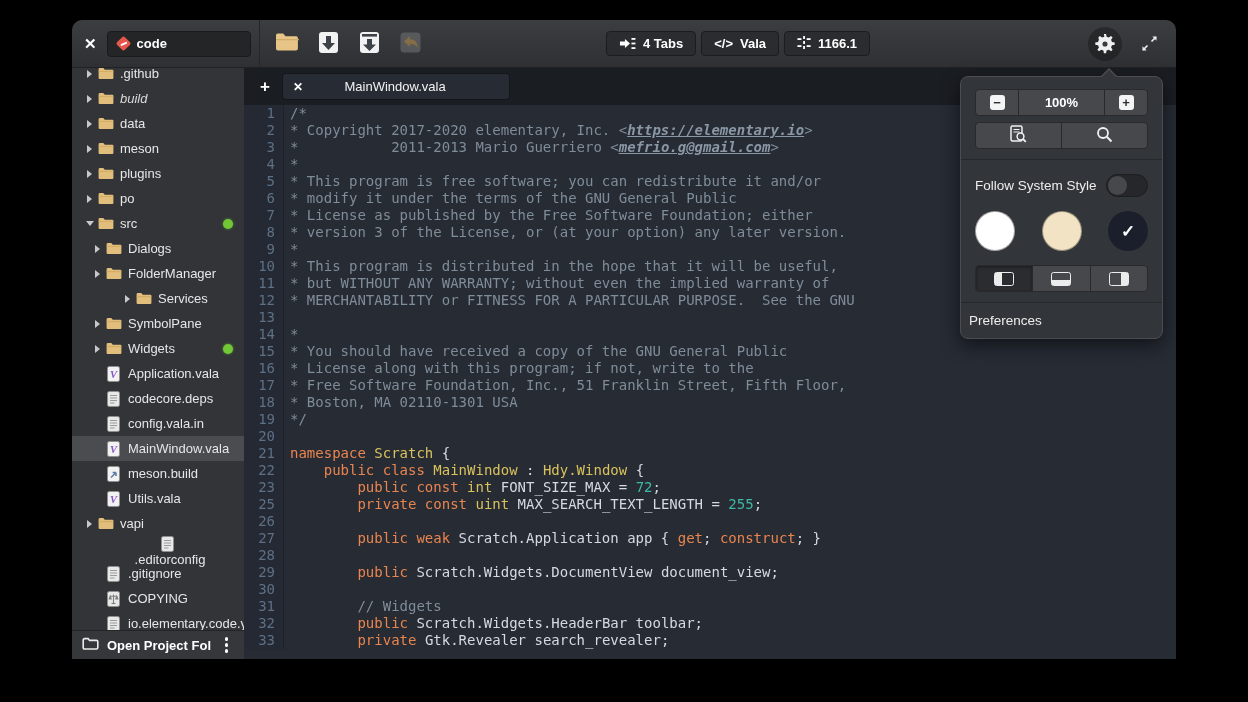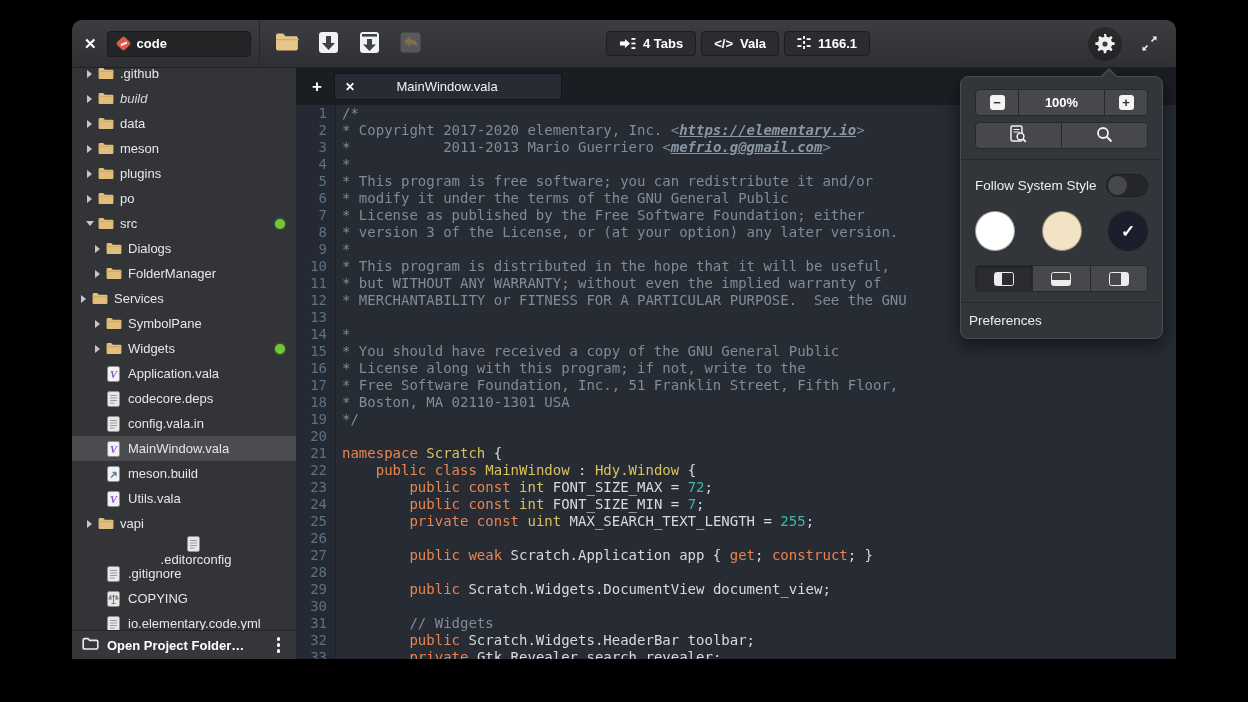--- a/index.html
+++ b/index.html
@@ -32,21 +32,21 @@
           color:#fff; font-weight:bold; font-size:13px; display:flex; align-items:center;
           gap:7px; padding:0 12px; }
   .hbtn .glyph { display:grid; place-items:center; }
   .header-right { margin-left:auto; display:flex; align-items:center; gap:14px;
                   padding-right:14px; }
   .gear-wrap { width:34px; height:34px; border-radius:50%; background:rgba(0,0,0,.28);
                display:grid; place-items:center; }
 
   
   .body-row { display:flex; height:591px; }
-  .sidebar { width:224px; flex:none; background:#323438; display:flex; flex-direction:column;
+  .sidebar { width:172px; flex:none; background:#323438; display:flex; flex-direction:column;
              overflow:hidden; }
   .tree { flex:1; overflow:hidden; margin-top:-7px; }
   .tree-row { height:25px; display:flex; align-items:center; color:#e6e6e6; font-size:13px; }
   .tree-row.selected { background:#4a4c50; }
   .tree-row .lbl { margin-left:6px; white-space:nowrap; }
   .tree-row .lbl.italic { font-style:italic; color:#d9d9d9; }
   .exp { width:15px; flex:none; display:flex; align-items:center; justify-content:center; }
   .exp.right::before { content:""; border-left:5px solid #c8c8c8;
         border-top:4px solid transparent; border-bottom:4px solid transparent; }
   .exp.down::before { content:""; border-top:5px solid #c8c8c8;
@@ -314,21 +314,21 @@
           <div class="tree-row" style="padding-left: 18px;">
             <span class="exp right"></span>
             <span class="ticon">
               <svg width="16" height="13" viewBox="0 0 16 13">
                 <path d="M.6 2.2q0-1.3 1.3-1.3h3.4l1.5 1.9h7.6q1 0 1 1v7.1q0 1.1-1 1.1H1.7q-1.1 0-1.1-1.1z" fill="#e2be7c"></path>
                 <path d="M.6 4.2h14.8v.9H.6z" fill="#cfa75e"></path>
               </svg>
             </span>
             <span class="lbl">FolderManager</span>
           </div>
-          <div class="tree-row" style="padding-left: 4px;">
+          <div class="tree-row" style="padding-left: 4px; margin-left: 44px;">
             <span class="exp right"></span>
             <span class="ticon">
               <svg width="16" height="13" viewBox="0 0 16 13">
                 <path d="M.6 2.2q0-1.3 1.3-1.3h3.4l1.5 1.9h7.6q1 0 1 1v7.1q0 1.1-1 1.1H1.7q-1.1 0-1.1-1.1z" fill="#e2be7c"></path>
                 <path d="M.6 4.2h14.8v.9H.6z" fill="#cfa75e"></path>
               </svg>
             </span>
             <span class="lbl">Services</span>
           </div>
           <div class="tree-row" style="padding-left: 18px;">
@@ -515,21 +515,20 @@
           <div class="code-line"><span class="ln">14</span><span class="code"><span class="c">*</span></span></div>
           <div class="code-line"><span class="ln">15</span><span class="code"><span class="c">* You should have received a copy of the GNU General Public</span></span></div>
           <div class="code-line"><span class="ln">16</span><span class="code"><span class="c">* License along with this program; if not, write to the</span></span></div>
           <div class="code-line"><span class="ln">17</span><span class="code"><span class="c">* Free Software Foundation, Inc., 51 Franklin Street, Fifth Floor,</span></span></div>
           <div class="code-line"><span class="ln">18</span><span class="code"><span class="c">* Boston, MA 02110-1301 USA</span></span></div>
           <div class="code-line"><span class="ln">19</span><span class="code"><span class="c">*/</span></span></div>
           <div class="code-line"><span class="ln">20</span><span class="code"></span></div>
           <div class="code-line"><span class="ln">21</span><span class="code"><span class="k">namespace</span><span class="p"> </span><span class="t">Scratch</span><span class="p"> {</span></span></div>
           <div class="code-line"><span class="ln">22</span><span class="code"><span class="p">    </span><span class="k">public class</span><span class="p"> </span><span class="t">MainWindow</span><span class="p"> : </span><span class="t">Hdy.Window</span><span class="p"> {</span></span></div>
           <div class="code-line"><span class="ln">23</span><span class="code"><span class="p">        </span><span class="k">public const</span><span class="p"> </span><span class="t">int</span><span class="p"> FONT_SIZE_MAX = </span><span class="n">72</span><span class="p">;</span></span></div>
-          <div class="code-line"><span class="ln">24</span><span class="code"><span class="p">        </span><span class="k">public const</span><span class="p"> </span><span class="t">int</span><span class="p"> FONT_SIZE_MIN = </span><span class="n">7</span><span class="p">;</span></span></div>
           <div class="code-line"><span class="ln">25</span><span class="code"><span class="p">        </span><span class="k">private const</span><span class="p"> </span><span class="t">uint</span><span class="p"> MAX_SEARCH_TEXT_LENGTH = </span><span class="n">255</span><span class="p">;</span></span></div>
           <div class="code-line"><span class="ln">26</span><span class="code"></span></div>
           <div class="code-line"><span class="ln">27</span><span class="code"><span class="p">        </span><span class="k">public weak</span><span class="p"> Scratch.Application app { </span><span class="k">get</span><span class="p">; </span><span class="k">construct</span><span class="p">; }</span></span></div>
           <div class="code-line"><span class="ln">28</span><span class="code"></span></div>
           <div class="code-line"><span class="ln">29</span><span class="code"><span class="p">        </span><span class="k">public</span><span class="p"> Scratch.Widgets.DocumentView document_view;</span></span></div>
           <div class="code-line"><span class="ln">30</span><span class="code"></span></div>
           <div class="code-line"><span class="ln">31</span><span class="code"><span class="c">        // Widgets</span></span></div>
           <div class="code-line"><span class="ln">32</span><span class="code"><span class="p">        </span><span class="k">public</span><span class="p"> Scratch.Widgets.HeaderBar toolbar;</span></span></div>
           <div class="code-line"><span class="ln">33</span><span class="code"><span class="p">        </span><span class="k">private</span><span class="p"> Gtk.Revealer search_revealer;</span></span></div>
         </div>

